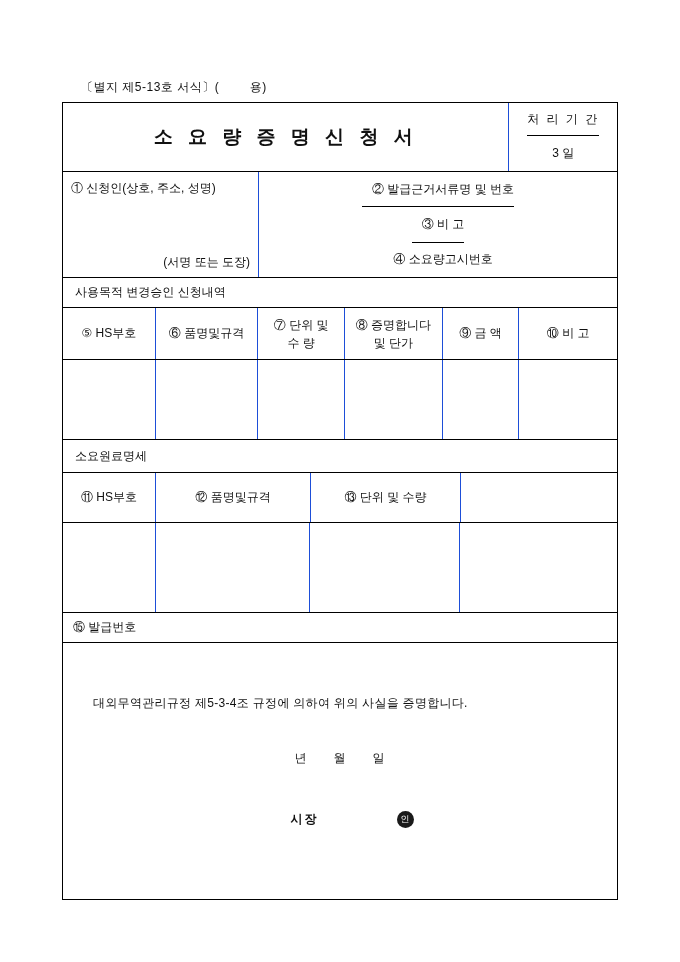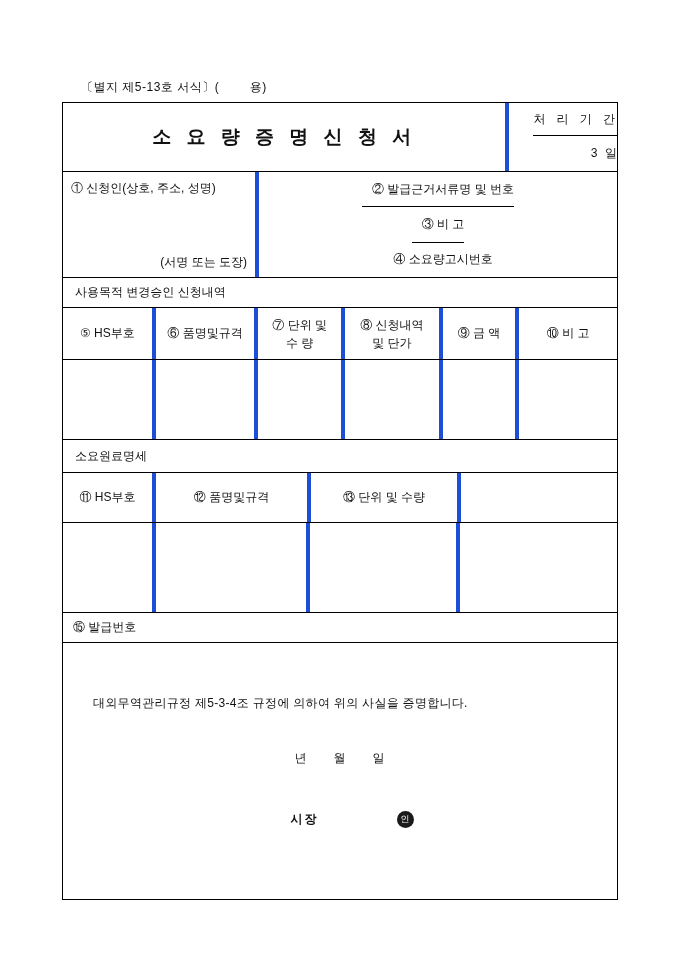--- a/index.html
+++ b/index.html
@@ -15,21 +15,21 @@
     position:absolute; left:81px; top:79px;
     font-size:12px; letter-spacing:0.5px; white-space:pre;
   }
   .form-table {
     position:absolute; left:62px; top:102px; width:556px;
     border:1.5px solid #000;
     background:#fff;
   }
   .row { display:flex; border-bottom:1px solid #000; }
   .row.last { border-bottom:none; }
-  .cell { border-right:4px solid #1d4ed8; display:flex; align-items:center; }
+  .cell { border-right:1px solid #1d4ed8; display:flex; align-items:center; }
   .cell.end { border-right:none; }
   .center { justify-content:center; text-align:center; }
   .pre { white-space:pre-line; line-height:1.5; }
 
   
   .title-row { height:69px; }
   .title-cell { width:448px; justify-content:center; }
   .title-text { font-size:19px; font-weight:bold; letter-spacing:5px; }
   .proc-col { width:108px; display:flex; flex-direction:column; }
   .proc-top { height:33px; border-bottom:1px solid #000; display:flex; align-items:center; justify-content:center; letter-spacing:2px; }
@@ -89,21 +89,21 @@
 <body>
 
 <div class="form-note">〔별지 제5-13호 서식〕(        용)</div>
 
 <div class="form-table">
 
   <div class="row title-row">
     <div class="cell title-cell">
       <span class="title-text">소 요 량 증 명 신 청 서</span>
     </div>
-    <div class="proc-col cell end" style="padding:0; align-items:flex-end;font-family:Liberation Mono, monospace;">
+    <div class="proc-col cell end" style="padding:0; align-items:center;">
       <div class="proc-top">처 리 기 간</div>
       <div class="proc-bottom">3 일</div>
     </div>
   </div>
 
   <div class="row applicant-row">
     <div class="cell applicant-cell">
       <span>① 신청인(상호, 주소, 성명)</span>
       <span class="sig-note">(서명 또는 도장)</span>
     </div>
@@ -114,21 +114,21 @@
     </div>
   </div>
 
   <div class="row heading-row">사용목적 변경승인 신청내역</div>
 
   <div class="row s1-head">
     <div class="cell center c-s1-0">⑤ HS부호</div>
     <div class="cell center c-s1-1">⑥ 품명및규격</div>
     <div class="cell center pre c-s1-2">⑦ 단위 및
 수  량</div>
-    <div class="cell center pre c-s1-3">⑧ 신청내역
+    <div class="cell center pre c-s1-3">⑧ 증명합니다
 및 단가</div>
     <div class="cell center c-s1-4">⑨ 금    액</div>
     <div class="cell center end c-s1-5">⑩ 비    고</div>
   </div>
 
   <div class="row s1-body">
     <div class="cell c-s1-0"></div>
     <div class="cell c-s1-1"></div>
     <div class="cell c-s1-2"></div>
     <div class="cell c-s1-3"></div>

